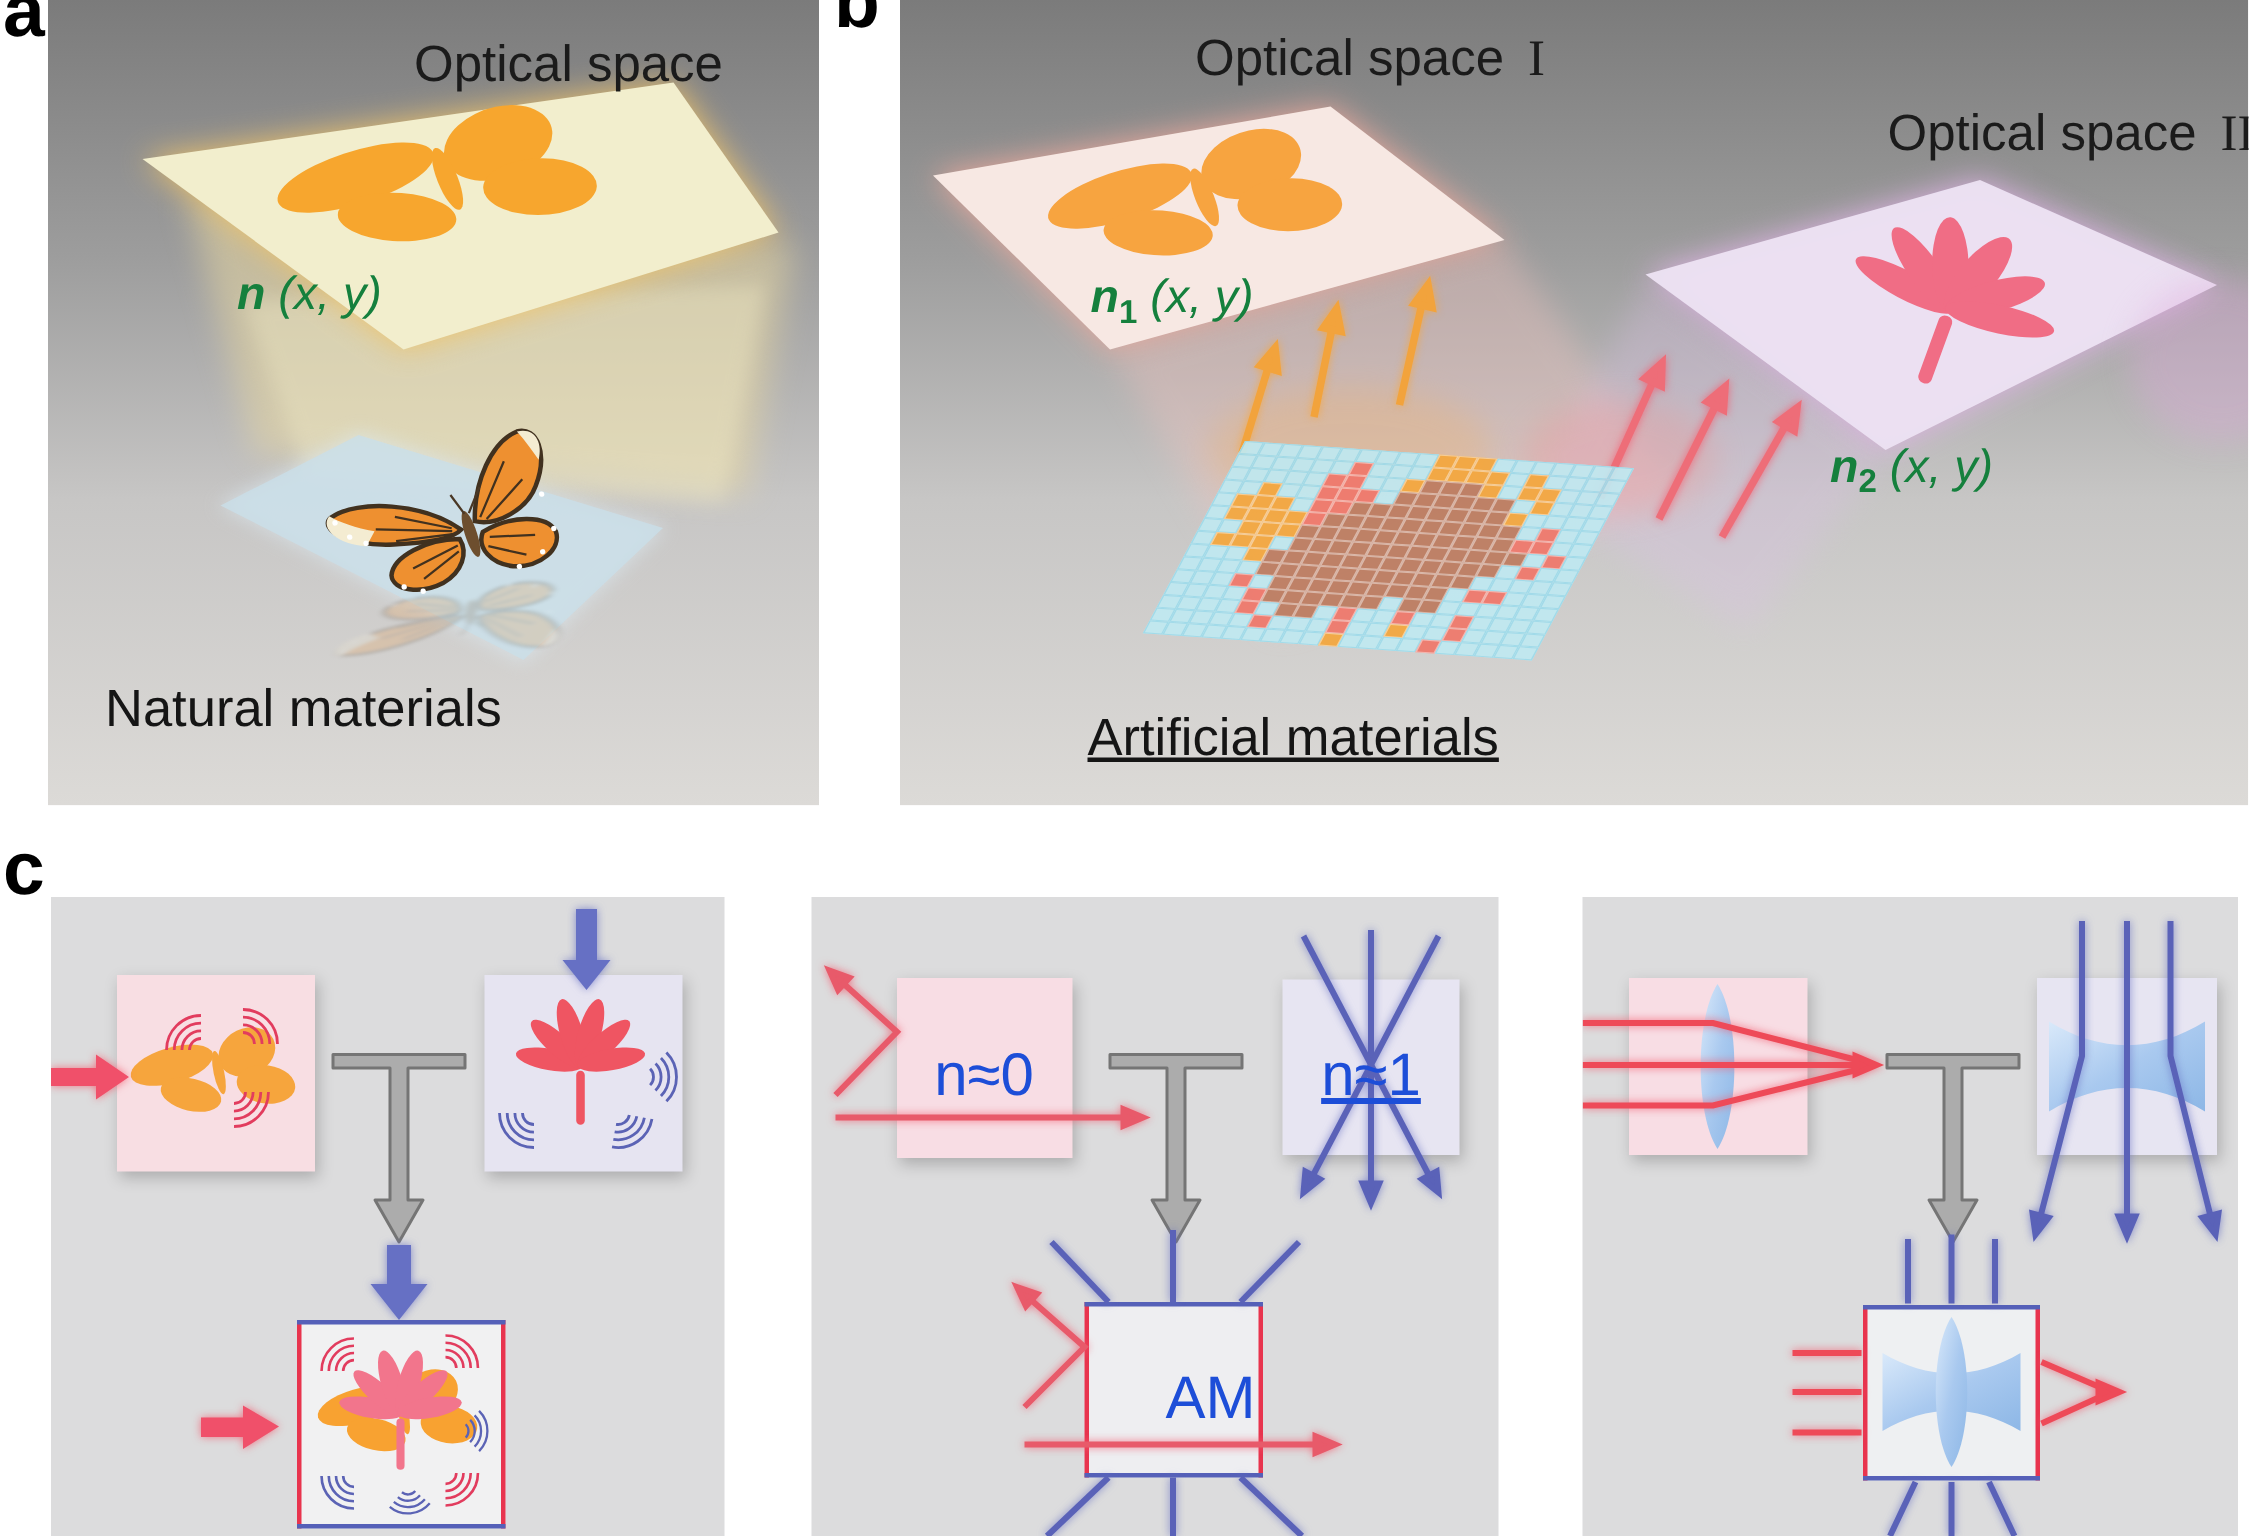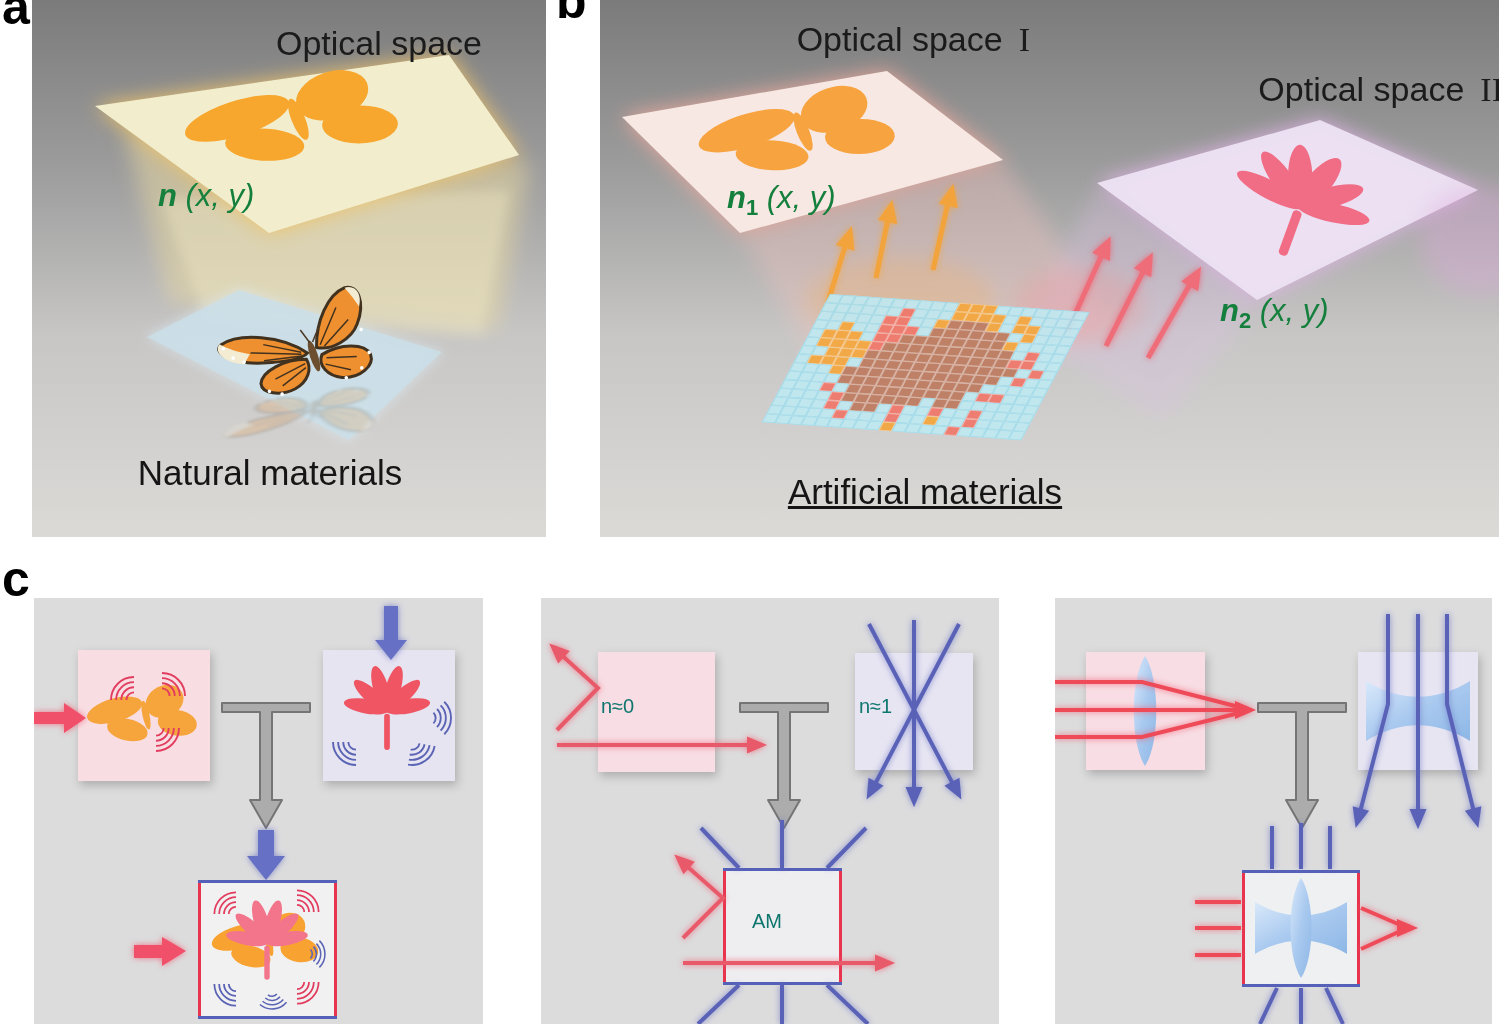--- a/index.html
+++ b/index.html
@@ -2,28 +2,28 @@
 <html><head>
 <meta charset="utf-8">
 <style>
   html,body{margin:0;padding:0;}
   body{width:1499px;height:1024px;position:relative;background:#ffffff;overflow:hidden;
        font-family:"Liberation Sans", sans-serif;}
   .abs{position:absolute;}
   .panel-label{font-size:50px;font-weight:bold;color:#000;line-height:1;}
   .scene{position:absolute;overflow:hidden;}
   .cbox{position:absolute;overflow:hidden;background:#dcdcdd;}
-  .cap{position:absolute;font-size:35px;color:#151515;text-align:center;}
+  .cap{position:absolute;font-size:35px;color:#151515;}
   .title{position:absolute;font-size:34px;color:#1b1b1b;text-align:right;white-space:nowrap;}
   .numeral{font-family:"Liberation Serif", serif;margin-left:16px;}
   .nlabel{position:absolute;font-size:31px;color:#15803d;white-space:nowrap;}
   .nsym{font-style:italic;font-weight:bold;}
   .nsub{font-size:22px;font-weight:bold;vertical-align:-7px;}
   .nargs{font-style:italic;}
-  .boxlabel{position:absolute;font-size:20px;color:#0f766e;width:110px;z-index:6;}
+  .boxlabel{position:absolute;font-size:40px;color:#1d4ed8;text-align:center;width:110px;z-index:6;}
   .glowR{filter:drop-shadow(0 0 3px rgba(243,90,110,.8));}
   .glowB{filter:drop-shadow(0 0 3px rgba(100,110,195,.75));}
   .glowO{filter:drop-shadow(0 0 3px rgba(247,166,60,.8));}
   .soft{filter:blur(10px);}
   .soft2{filter:blur(6px);}
   .sqsh{filter:drop-shadow(2px 4px 5px rgba(0,0,0,.22));}
   #pixelGrid{position:absolute;left:830px;top:294px;width:260px;z-index:2;opacity:.93;
      display:grid;grid-template-columns:repeat(20,13px);grid-auto-rows:13px;
      transform-origin:0 0;transform:rotate(4deg) skewX(-24deg) scaleY(0.68);pointer-events:none;}
   .cell{box-sizing:border-box;border:1px solid rgba(255,255,255,.45);}
@@ -658,14 +658,14 @@
       <line x1="246" y1="225" x2="246" y2="271"></line>
       <line x1="275" y1="228" x2="275" y2="271"></line>
       <line x1="222" y1="390" x2="205" y2="426"></line>
       <line x1="246" y1="390" x2="246" y2="426"></line>
       <line x1="271" y1="390" x2="288" y2="426"></line>
     </g>
   </svg>
 </div>
 
 <div class="boxlabel" style="left:601px;top:695px;">n≈0</div>
-<div class="boxlabel" style="left:859px;top:695px;">n≈1</div>
+<div class="boxlabel" style="left:859px;top:695px;text-decoration:underline;">n≈1</div>
 <div class="boxlabel" style="left:727px;top:910px;margin-left:25px;">AM</div>
 
 </body></html>

